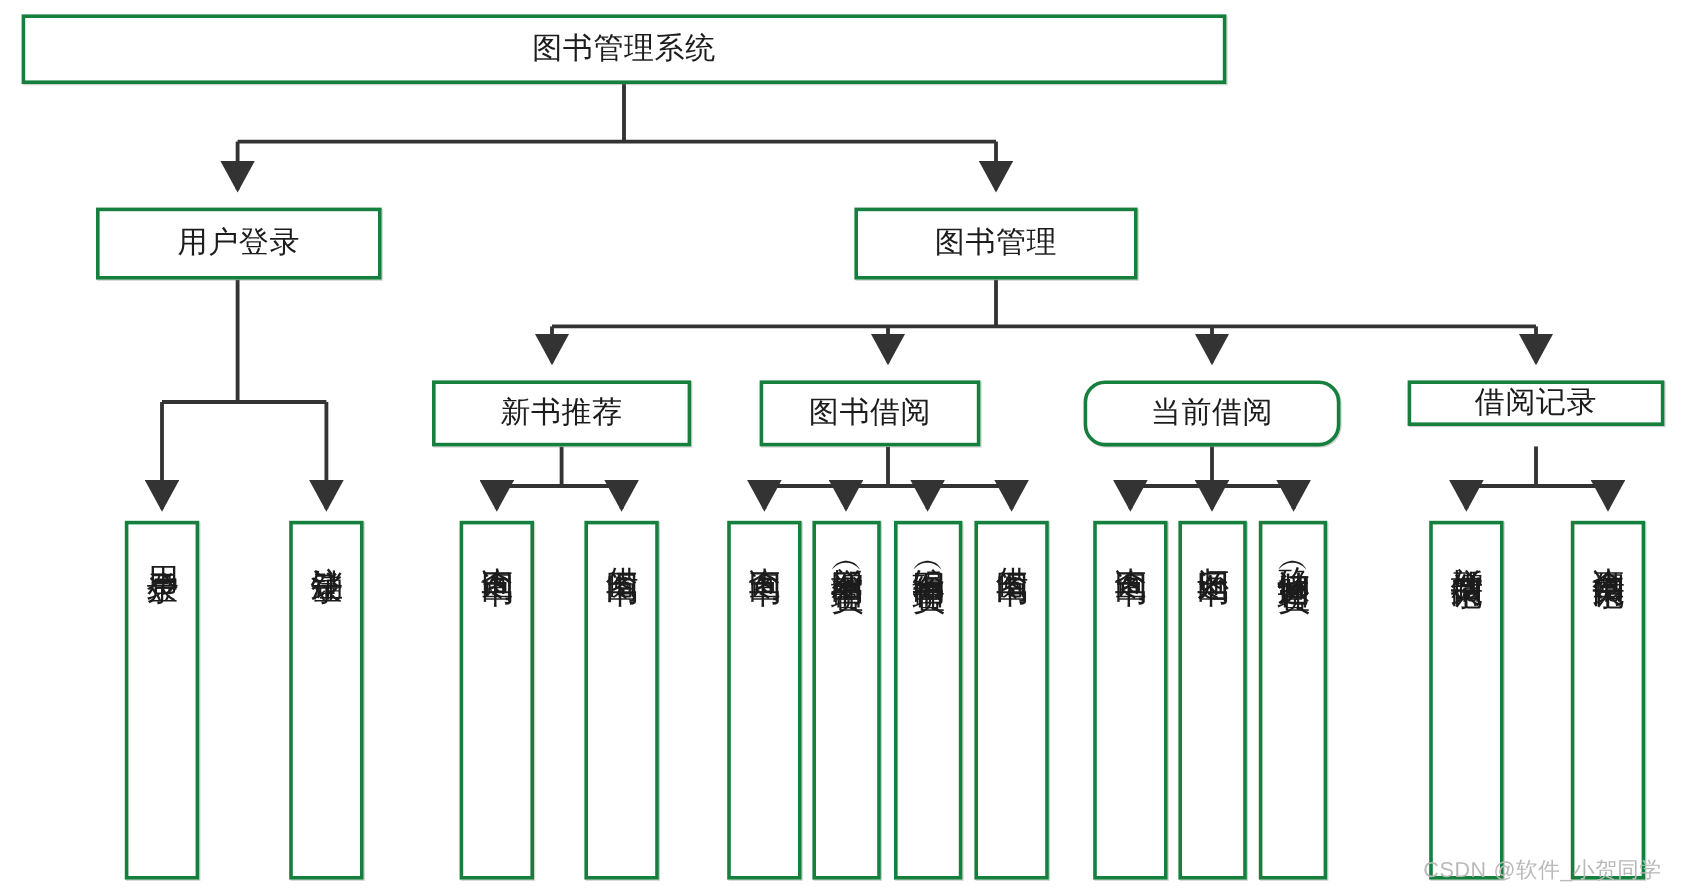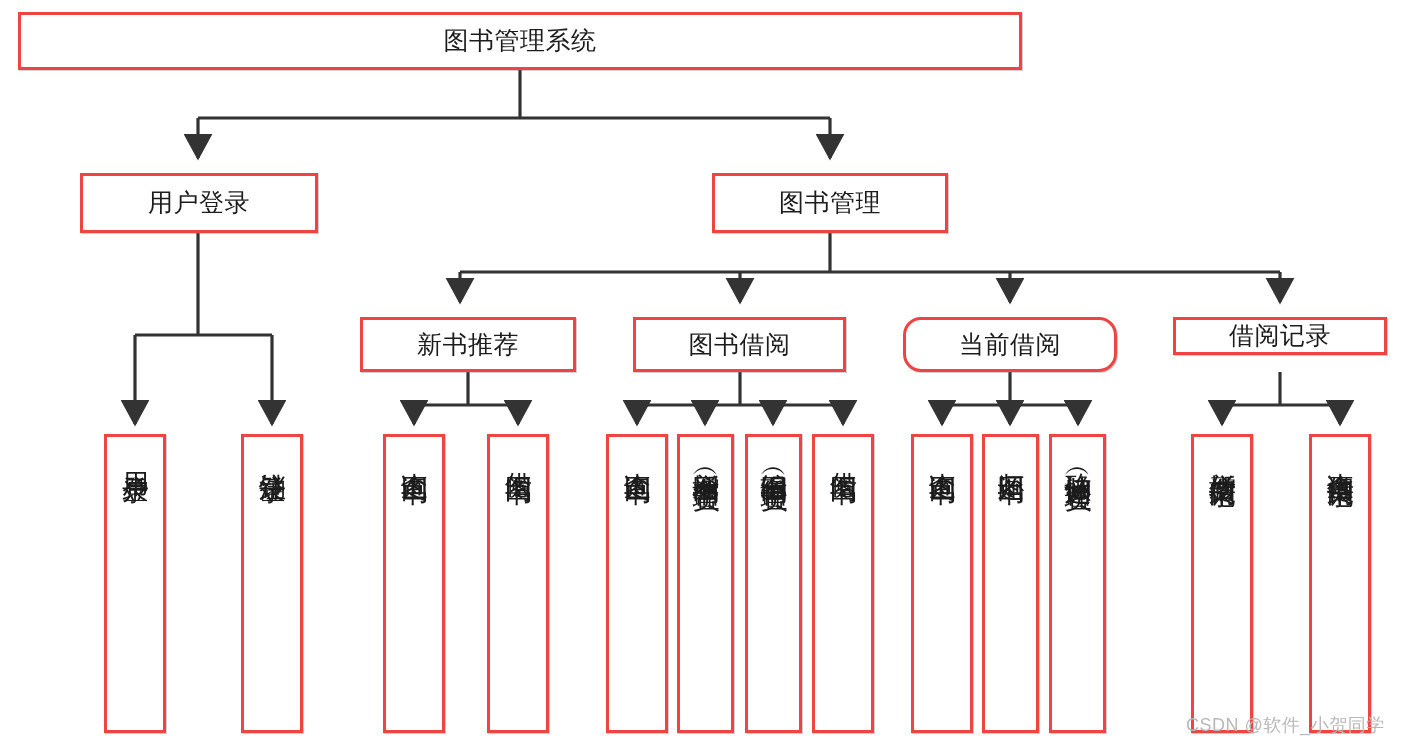--- a/index.html
+++ b/index.html
@@ -20,21 +20,21 @@
   #wires {
     position: absolute;
     left: 0; top: 0;
     width: 1405px;
     height: 747px;
     pointer-events: none;
   }
   .node {
     position: absolute;
     box-sizing: border-box;
-    border: 3px solid #ef4444;
+    border: 3px solid #15803d;
     background: #ffffff;
     display: flex;
     align-items: center;
     justify-content: center;
     color: #1c1c1c;
     box-shadow: 1px 1px 0 rgba(120,120,120,0.35);
   }
   .node .lbl {
     display: block;
     line-height: 1.18;
@@ -128,21 +128,21 @@
   <div class="node horiz" style="left:80px; top:173px; width:238px; height:60px;">
     <span class="lbl">用户登录</span>
   </div>
   <div class="node horiz" style="left:712px; top:173px; width:236px; height:60px;">
     <span class="lbl">图书管理</span>
   </div>
 
   <div class="node horiz" style="left:360px; top:317px; width:216px; height:55px;">
     <span class="lbl">新书推荐</span>
   </div>
-  <div class="node horiz" style="left:633px; top:317px; width:213px; height:55px;">
+  <div class="node horiz" style="left:633px; top:317px; width:184px; height:55px;">
     <span class="lbl">图书借阅</span>
   </div>
   <div class="node horiz" style="left:903px; top:317px; width:214px; height:55px;border-radius:18px;">
     <span class="lbl">当前借阅</span>
   </div>
   <div class="node horiz" style="left:1173px; top:317px; width:214px; height:38px;">
     <span class="lbl">借阅记录</span>
   </div>
 
   <div class="node vert" style="left:104px; top:434px; width:62px; height:299px;">

